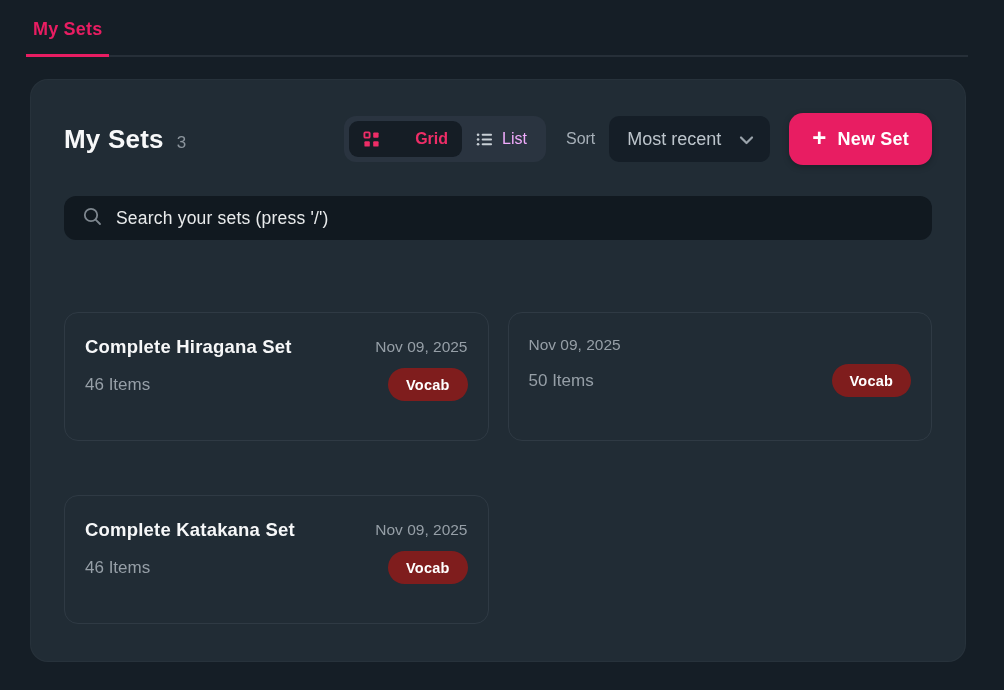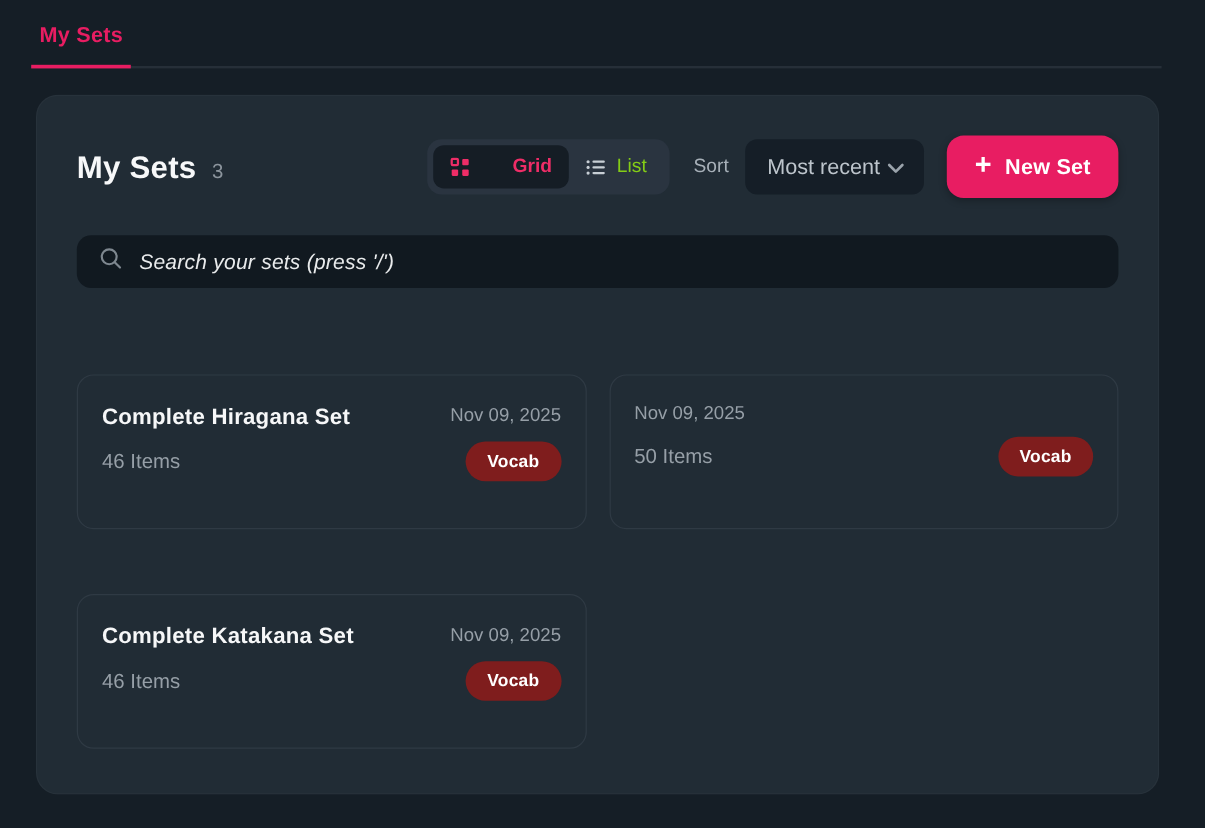--- a/index.html
+++ b/index.html
@@ -80,40 +80,40 @@
     display: flex;
     align-items: center;
     gap: 9px;
     border: none;
     background: transparent;
     border-radius: 9px;
     height: 36px;
     padding: 0 14px;
     font-family: inherit;
     font-size: 16px;
-    color: #84cc16;
+    color: #f0abfc;
     cursor: pointer;
   }
   .toggle-btn.active {
     background: #151d25;
     color: #ee2d67;
     font-weight: 700;
     gap: 35px;
   }
   .toggle-btn svg { display: block; }
 
   .sort-label {
     margin: 0 14px 0 20px;
     color: #a7b0b8;
     font-size: 16px;
   }
   .sort-select {
     display: flex;
     align-items: center;
-    gap: 6px;
+    gap: 18px;
     background: #151e27;
     border-radius: 10px;
     height: 46px;
     padding: 0 16px 0 18px;
     color: #bdc5cc;
     font-size: 18px;
     cursor: pointer;
   }
   .sort-select svg { display: block; margin-top: 2px; }
 
@@ -156,21 +156,20 @@
   .search input {
     flex: 1;
     margin-left: 13px;
     background: transparent;
     border: none;
     outline: none;
     color: #eef0f1;
     font-family: inherit;
     font-size: 17.5px;
     letter-spacing: 0.2px;
-    font-style: italic;
   }
   .search input::placeholder { color: #e9ebec; opacity: 1; }
 
   
   .cards {
     margin-top: 36px;
     display: grid;
     grid-template-columns: 1fr 1fr;
     grid-auto-rows: 165px;
     gap: 18px 19px;

